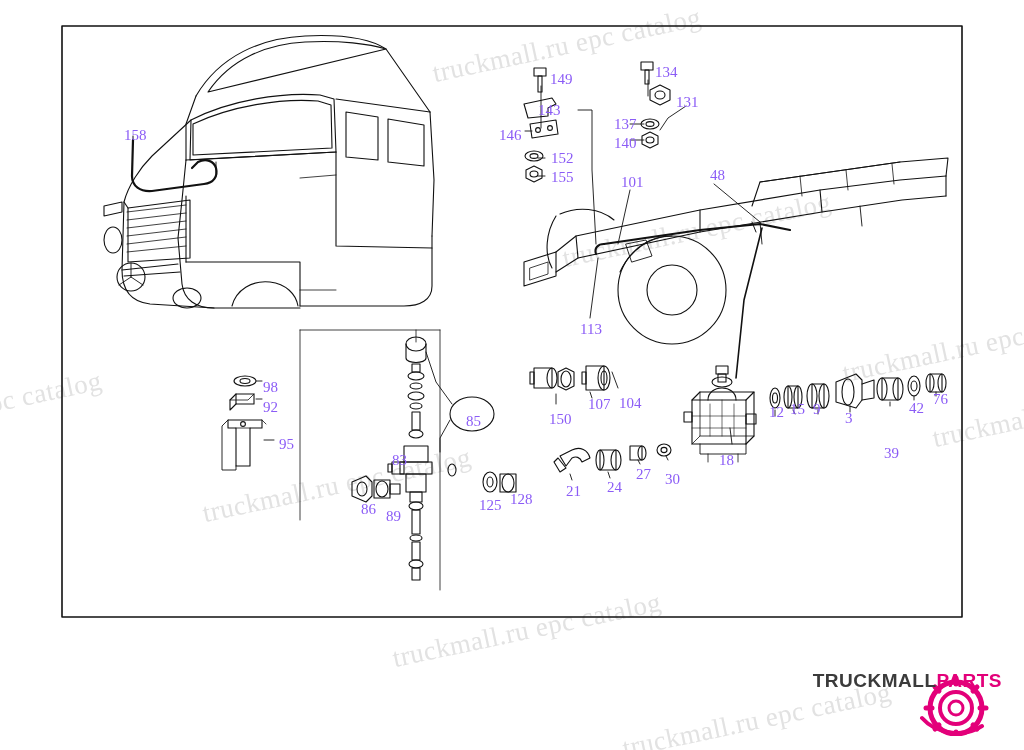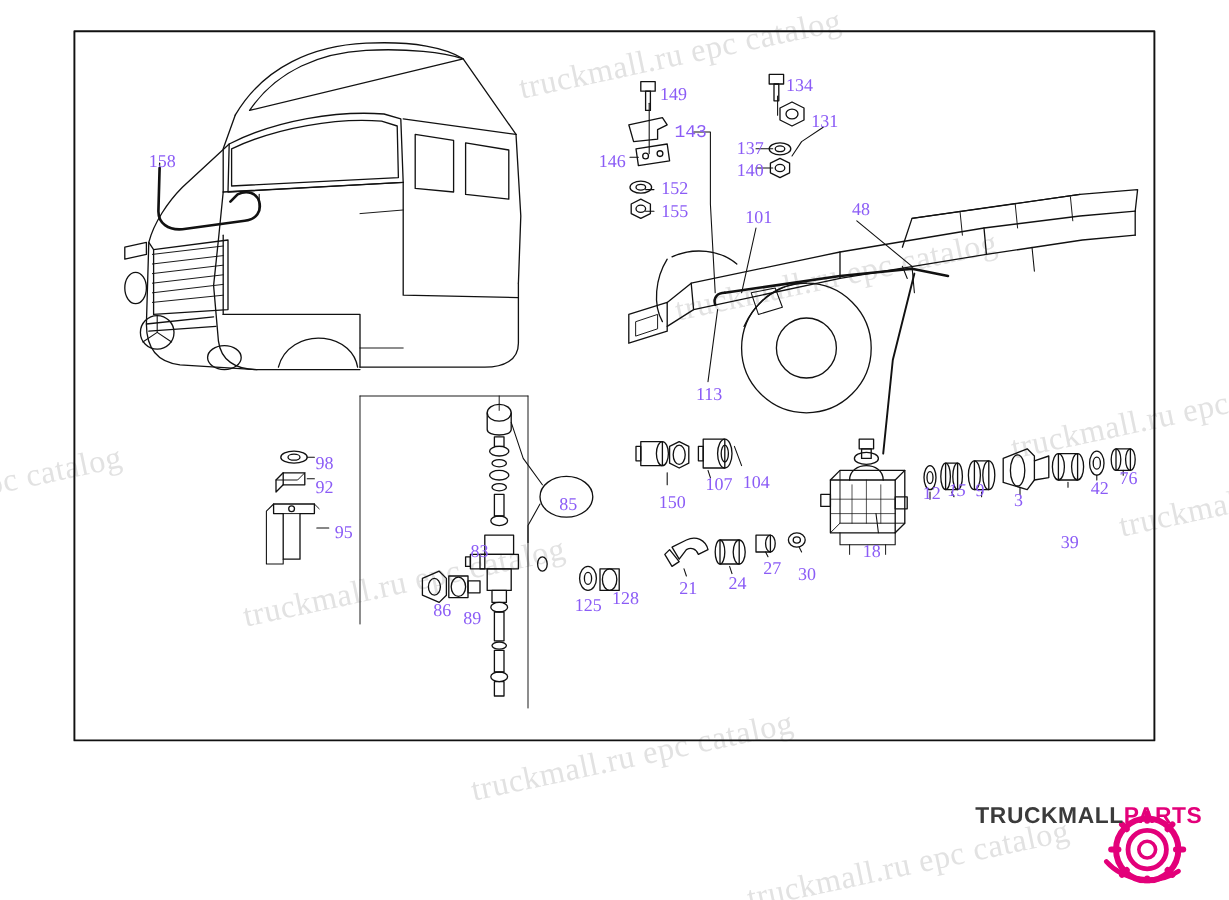--- a/index.html
+++ b/index.html
@@ -389,21 +389,21 @@
       </g>
 
     </g>
   </svg>
 
   <div class="layer" id="callout-layer">
       <div class="callout" style="left: 124px; top: 128px;">158</div>
       <div class="callout" style="left: 550px; top: 72px;">149</div>
       <div class="callout" style="left: 655px; top: 65px;">134</div>
       <div class="callout" style="left: 676px; top: 95px;">131</div>
-      <div class="callout" style="left: 562px; top: 103px; font-family: Liberation Mono, monospace;">143</div>
+      <div class="callout" style="left: 538px; top: 103px;">143</div>
       <div class="callout" style="left: 499px; top: 128px;">146</div>
       <div class="callout" style="left: 614px; top: 117px;">137</div>
       <div class="callout" style="left: 614px; top: 136px;">140</div>
       <div class="callout" style="left: 551px; top: 151px;">152</div>
       <div class="callout" style="left: 551px; top: 170px;">155</div>
       <div class="callout" style="left: 621px; top: 175px;">101</div>
       <div class="callout" style="left: 710px; top: 168px;">48</div>
       <div class="callout" style="left: 580px; top: 322px;">113</div>
       <div class="callout" style="left: 619px; top: 396px;">104</div>
       <div class="callout" style="left: 588px; top: 397px;">107</div>
@@ -416,21 +416,21 @@
       <div class="callout" style="left: 361px; top: 502px;">86</div>
       <div class="callout" style="left: 386px; top: 509px;">89</div>
       <div class="callout" style="left: 479px; top: 498px;">125</div>
       <div class="callout" style="left: 510px; top: 492px;">128</div>
       <div class="callout" style="left: 566px; top: 484px;">21</div>
       <div class="callout" style="left: 607px; top: 480px;">24</div>
       <div class="callout" style="left: 636px; top: 467px;">27</div>
       <div class="callout" style="left: 665px; top: 472px;">30</div>
       <div class="callout" style="left: 719px; top: 453px;">18</div>
       <div class="callout" style="left: 769px; top: 405px;">12</div>
-      <div class="callout" style="left: 790px; top: 402px; font-style: italic;">15</div>
+      <div class="callout" style="left: 790px; top: 402px;">15</div>
       <div class="callout" style="left: 813px; top: 402px;">9</div>
       <div class="callout" style="left: 845px; top: 411px;">3</div>
       <div class="callout" style="left: 884px; top: 402px; margin-top: 44px;">39</div>
       <div class="callout" style="left: 909px; top: 401px;">42</div>
       <div class="callout" style="left: 933px; top: 392px;">76</div>
     </div>
 
   <div class="brand">
     <div class="brand-text">
       <span class="t1">TRUCKMALL</span><span class="t2">PARTS</span>

